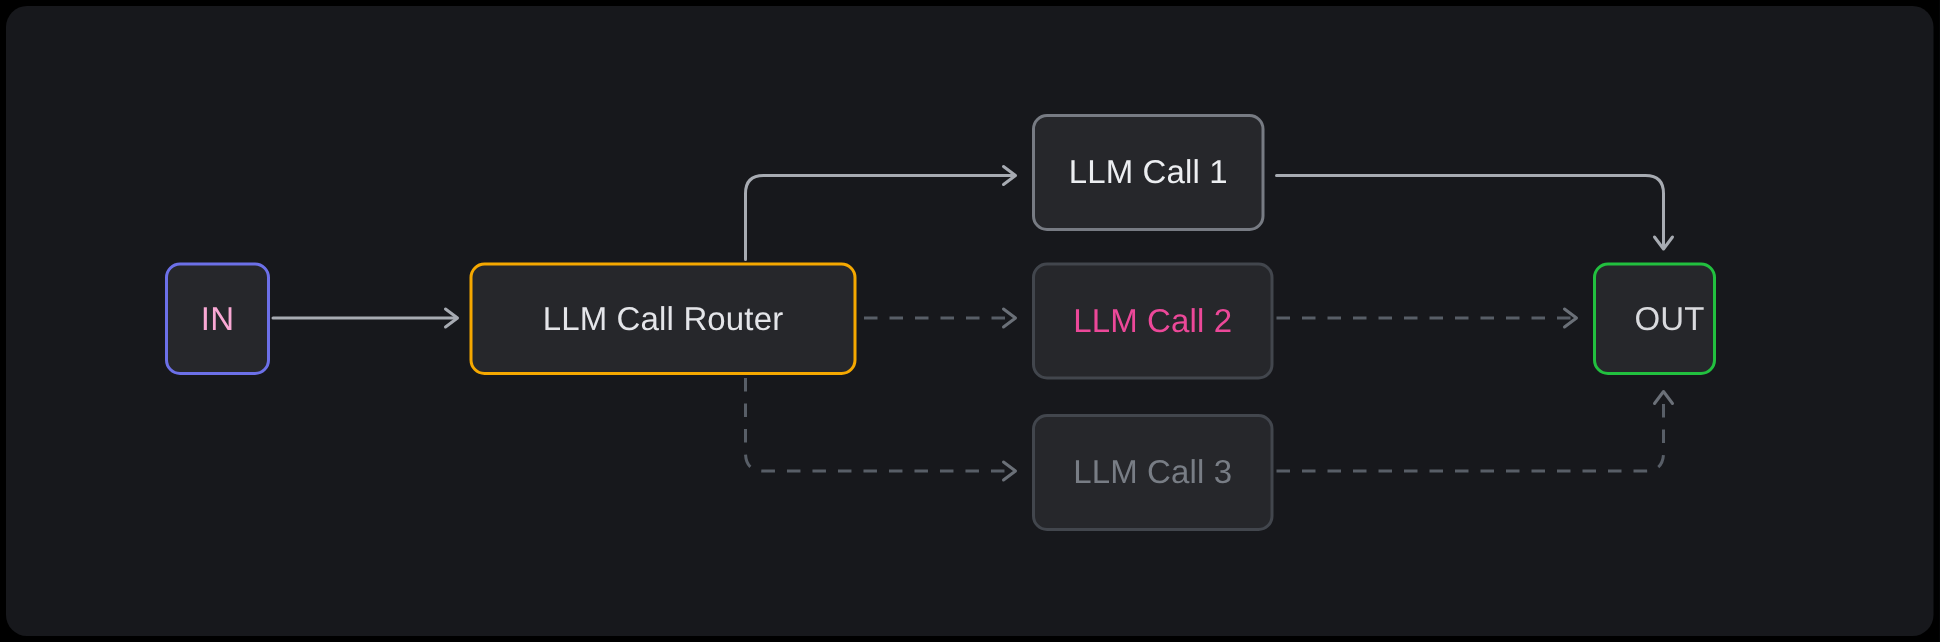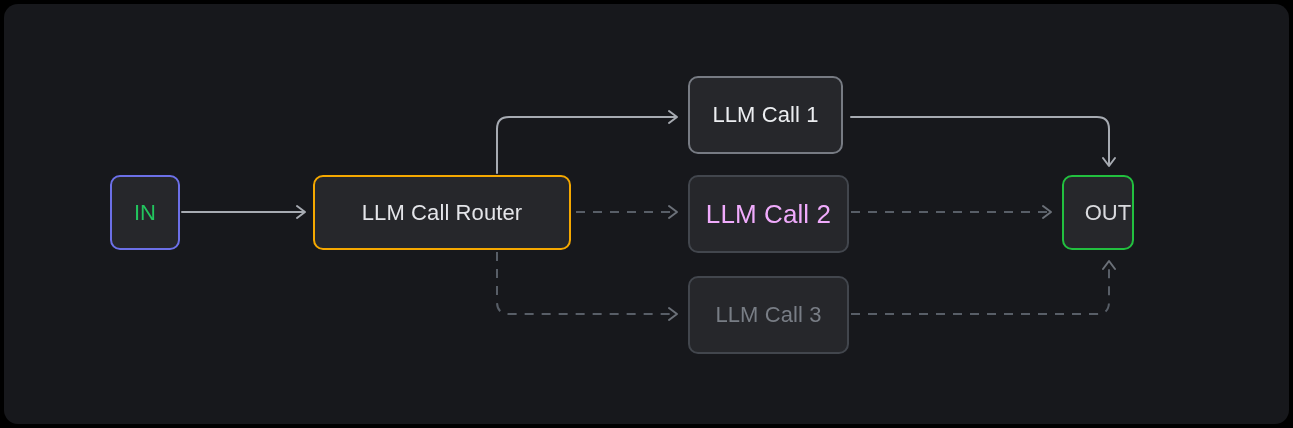--- a/index.html
+++ b/index.html
@@ -38,43 +38,43 @@
     border-style: solid;
   }
   .node .label {
     white-space: nowrap;
     letter-spacing: 0.1px;
   }
   .n-in {
     left: 106px; top: 171px; width: 70px; height: 75px;
     border-color: #6c70e8;
   }
-  .n-in .label { font-size: 22px; color: #22c55e; }
+  .n-in .label { font-size: 22px; color: #f9a8d4; }
   .n-router {
     left: 309px; top: 171px; width: 258px; height: 75px;
     border-color: #f5a800;
   }
   .n-router .label { font-size: 22px; color: #e4e5e9; }
   .n-call1 {
     left: 684px; top: 72px; width: 155px; height: 78px;
     border-color: #777b83;
   }
   .n-call1 .label { font-size: 22px; color: #eceef1; }
   .n-call2 {
     left: 684px; top: 171px; width: 161px; height: 78px;
     border-color: #42464d;
   }
-  .n-call2 .label { font-size: 26px; color: #f0abfc; }
+  .n-call2 .label { font-size: 22px; color: #ec4899; }
   .n-call3 {
     left: 684px; top: 272px; width: 161px; height: 78px;
     border-color: #42464d;
   }
   .n-call3 .label { font-size: 22px; color: #787d85; }
   .n-out {
-    left: 1058px; top: 171px; width: 72px; height: 75px;
+    left: 1058px; top: 171px; width: 82px; height: 75px;
     border-color: #22c03f;
     padding-left: 20px;
   }
   .n-out .label { font-size: 22px; color: #d9dade; }
   .edge-solid {
     fill: none;
     stroke: #a7abb2;
     stroke-width: 2;
     stroke-linecap: round;
   }

